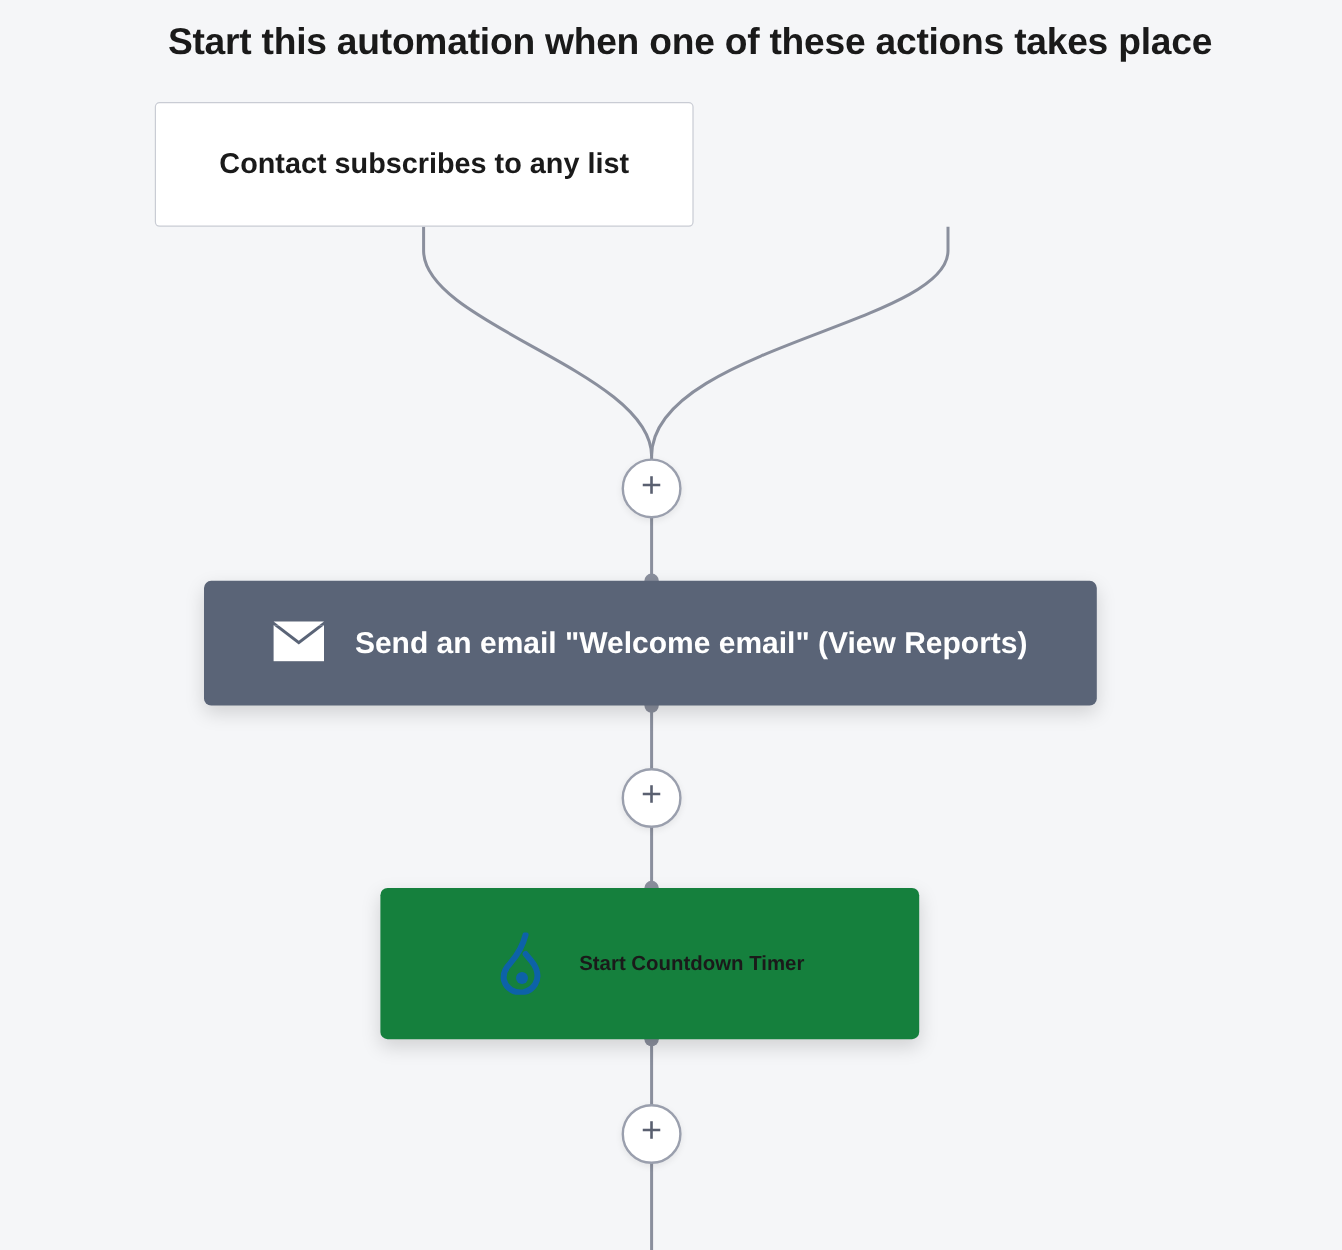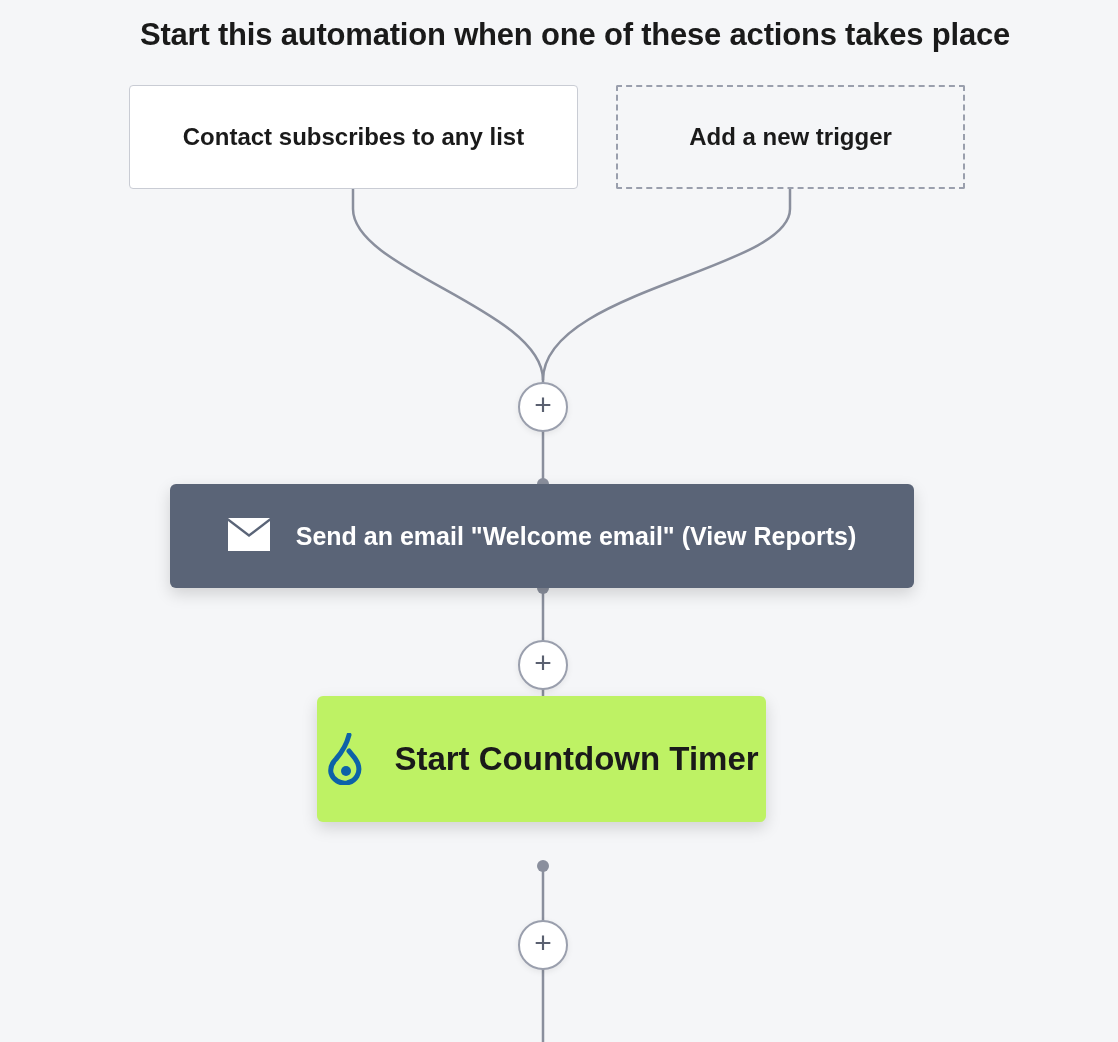--- a/index.html
+++ b/index.html
@@ -101,27 +101,27 @@
       width: 744px;
       height: 104px;
       background: #5a6477;
       color: #ffffff;
       font-size: 25px;
       font-weight: 700;
       gap: 26px;
       padding: 0 36px;
     }
     .step-light {
-      top: 696px;
+      top: 740px;
       left: 317px;
       width: 449px;
       height: 126px;
-      background: #bef264;
-      color: #1a1a1a;
-      font-size: 33px;
+      background: #15803d;
+      color: #1a1a1a;
+      font-size: 17px;
       font-weight: 700;
       gap: 28px;
     }
     .envelope-icon {
       width: 42px;
       height: 30px;
       background: #ffffff;
       position: relative;
       flex-shrink: 0;
     }
@@ -180,23 +180,20 @@
 
   <div class="dot" style="left:543px; top:484px"></div>
   <div class="dot" style="left:543px; top:588px"></div>
   <div class="dot" style="left:543px; top:740px"></div>
   <div class="dot" style="left:543px; top:866px"></div>
 
   <div class="trigger-box trigger-solid">
     <span>Contact subscribes to any list</span>
   </div>
 
-  <div class="trigger-box trigger-dashed">
-    <span>Add a new trigger</span>
-  </div>
 
   <div class="plus-btn" style="left:518px; top:382px">
     <span>+</span>
   </div>
 
   <div class="step-block step-dark">
     <div class="envelope-icon"></div>
     <span>Send an email "Welcome email" (View Reports)</span>
   </div>
 

